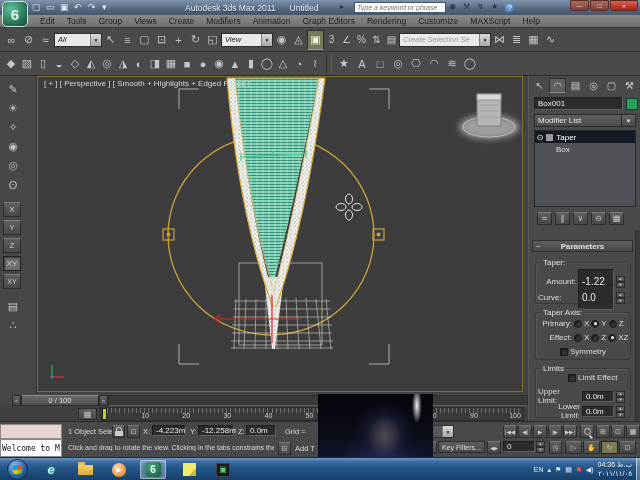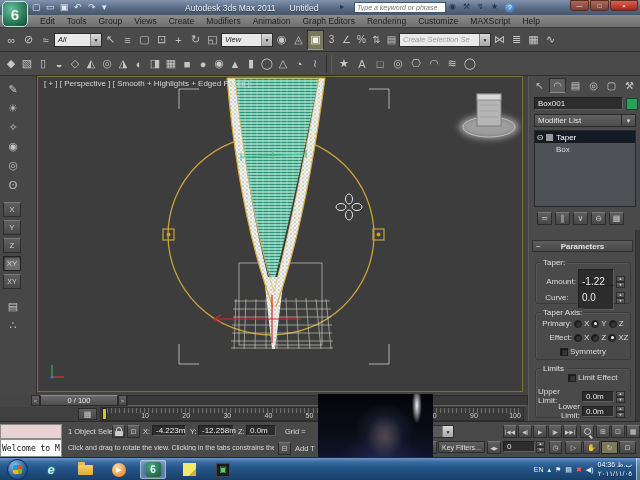--- a/index.html
+++ b/index.html
@@ -105,21 +105,21 @@
   .radio{width:8px;height:8px;border-radius:50%;background:#353535;border:1px solid #1e1e1e;
     box-shadow:inset 1px 1px 1px rgba(0,0,0,.6);}
   .radio.on{display:flex;align-items:center;justify-content:center;}
   .radio.on::after{content:"";width:3px;height:3px;border-radius:50%;background:#ececec;}
   .checkbox{width:8px;height:8px;background:#353535;border:1px solid #1e1e1e;
     box-shadow:inset 1px 1px 1px rgba(0,0,0,.6);}
   .cp-scroll{position:absolute;right:0;top:154px;bottom:0;width:5px;background:#3a3a3a;
     border-left:1px solid #2f2f2f;}
   
   .timeline{position:absolute;left:0;top:394px;width:528px;height:27px;background:#464646;}
-  .tl-row1{position:absolute;left:0;top:0;width:528px;height:13px;display:flex;align-items:center;padding-left:31px;}
+  .tl-row1{position:absolute;left:0;top:0;width:528px;height:13px;display:flex;align-items:center;padding-left:12px;}
   .tl-btn{width:9px;height:11px;background:linear-gradient(#616161,#4a4a4a);border:1px solid #2e2e2e;
     color:#ccc;font-size:6px;display:flex;align-items:center;justify-content:center;}
   .tl-handle{width:78px;height:11px;background:linear-gradient(#6a6a6a,#4e4e4e);border:1px solid #2a2a2a;
     border-top-color:#8a8a8a;color:#e4e4e4;font-size:7.5px;display:flex;align-items:center;justify-content:center;}
   .tl-track{flex:1;height:11px;background:#393939;border:1px solid #2b2b2b;border-bottom-color:#5e5e5e;}
   .tl-row2{position:absolute;left:0;top:13px;width:528px;height:14px;background:#404040;}
   .mce-btn{position:absolute;left:78px;top:1px;width:19px;height:12px;background:linear-gradient(#5f5f5f,#474747);
     border:1px solid #2c2c2c;color:#ccc;font-size:8px;display:flex;align-items:center;justify-content:center;}
   .ruler{position:absolute;left:100px;right:4px;top:0;height:14px;background:#3a3a3a;border:1px solid #2d2d2d;}
   .ticks{position:absolute;left:2px;right:2px;top:0;height:5px;
@@ -484,21 +484,21 @@
       <span class="group-title">Taper:</span>
       <div class="prow" style="left:2px;top:6px">
         <span style="width:38px;text-align:right">Amount:</span>
         <span class="field pfield">-1.22</span>
         <span class="spin">
             <span>▲</span>
             <span>▼</span>
           </span>
       </div>
       <div class="prow" style="left:2px;top:22px">
-        <span style="width:38px;text-align:center">Curve:</span>
+        <span style="width:38px;text-align:left">Curve:</span>
         <span class="field pfield">0.0</span>
         <span class="spin">
             <span>▲</span>
             <span>▼</span>
           </span>
       </div>
     </div>
 
     <div class="group" style="left:6px;top:236px;width:96px;height:48px">
       <span class="group-title">Taper Axis:</span>

